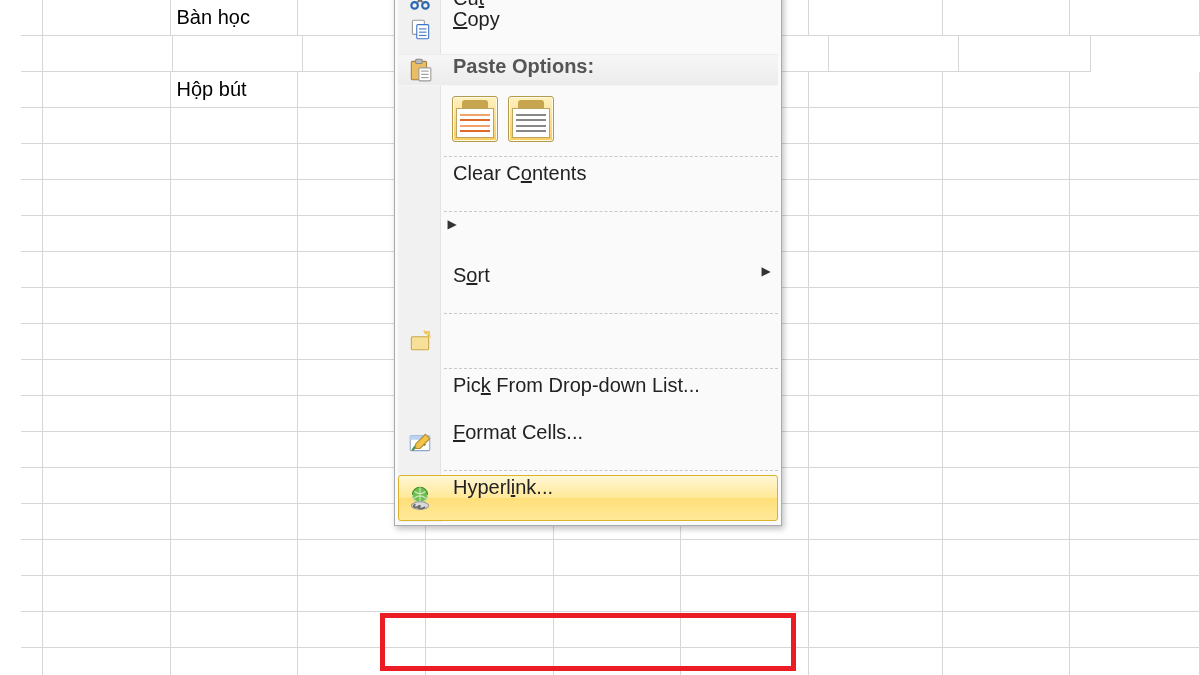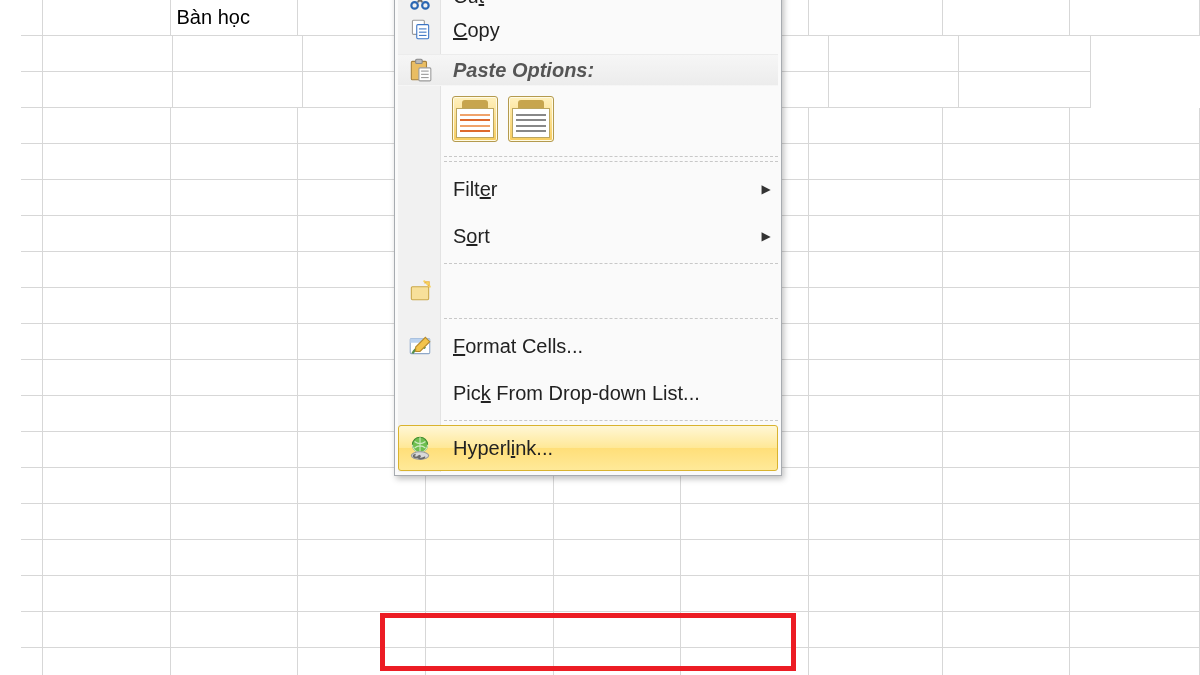--- a/index.html
+++ b/index.html
@@ -59,34 +59,32 @@
     top: 3px;
     bottom: 3px;
     width: 42px;
     background: #f1f1f1;
     border-right: 1px solid #e3e3e3;
   }
   .menu-item {
     position: relative;
     height: 44px;
     display: flex;
-    align-items: center;
     border: 1px solid transparent;
     border-radius: 3px;
     margin: 1px 0;
   }
   .menu-item.header {
     height: 30px;
     background: linear-gradient(#f6f6f6,#ececec);
     color: #555;
     font-weight: bold;
     font-size: 19px;
     margin: 0;
     border-radius: 0;
-    font-style: italic;
   }
   .menu-item .ic {
     width: 42px;
     display: flex;
     justify-content: center;
     align-items: center;
     flex: none;
   }
   .menu-item .lbl {
     padding-left: 12px;
@@ -192,20 +190,21 @@
       <div class="cell c4"></div>
       <div class="cell c5"></div>
       <div class="cell c6"></div>
       <div class="cell c7"></div>
       <div class="cell c8"></div>
       <div class="cell c9"></div>
     </div>
     <div class="row">
       <div class="cell c0"></div>
       <div class="cell c1"></div>
+      <div class="cell c2">Hộp bút</div>
       <div class="cell c3"></div>
       <div class="cell c4"></div>
       <div class="cell c5"></div>
       <div class="cell c6"></div>
       <div class="cell c7"></div>
       <div class="cell c8"></div>
       <div class="cell c9"></div>
     </div>
     <div class="row">
       <div class="cell c0"></div>
@@ -459,26 +458,29 @@
           <div class="line"></div>
           <div class="line"></div>
           <div class="line"></div>
         </div>
     </div>
   </div>
 
 
   <div class="sep"></div>
 
+  <div class="menu-item">
+    <span class="ic"></span>
+    <span class="lbl">Clear C<u class="hotkey">o</u>ntents</span>
+  </div>
 
   <div class="sep"></div>
 
   <div class="menu-item">
     <span class="ic"></span>
-    <span class="lbl">Filt<u class="hotkey">e</u>r</span>
     <span class="arrow">▶</span>
   </div>
   <div class="menu-item">
     <span class="ic"></span>
     <span class="lbl">S<u class="hotkey">o</u>rt</span>
     <span class="arrow">▶</span>
   </div>
 
   <div class="sep"></div>
 
@@ -490,33 +492,33 @@
         <circle cx="19" cy="5" r="1.5" fill="#f6d25b"></circle>
           <circle cx="16" cy="3" r="1" fill="#f6d25b"></circle>
           <circle cx="21" cy="8" r="1" fill="#f6d25b"></circle>
       </svg>
     </span>
   </div>
 
   <div class="sep"></div>
 
   <div class="menu-item">
+    <span class="ic"></span>
+    <span class="lbl">Pic<u class="hotkey">k</u> From Drop-down List...</span>
+  </div>
+  <div class="menu-item">
     <span class="ic">
       <svg class="ico" viewBox="0 0 24 24">
         <rect x="3" y="5" width="18" height="14" rx="1" fill="#fff" stroke="#8fa8c8"></rect>
         <rect x="3" y="5" width="18" height="4" fill="#bcd3ef"></rect>
         <path d="M5 19 q5 -9 12 -5" fill="none" stroke="#58904a" stroke-width="2"></path>
         <path d="M17 4 l4 4 l-9 9 l-4 0 l0 -4 z" fill="#f3c44b" stroke="#b68a2b"></path>
       </svg>
     </span>
     <span class="lbl"><u class="hotkey">F</u>ormat Cells...</span>
-  </div>
-  <div class="menu-item">
-    <span class="ic"></span>
-    <span class="lbl">Pic<u class="hotkey">k</u> From Drop-down List...</span>
   </div>
 
   <div class="sep"></div>
 
   <div class="menu-item highlight">
     <span class="ic">
       <svg class="ico" viewBox="0 0 24 24">
         <circle cx="12" cy="9" r="7" fill="#6fbf4f" stroke="#3e8a2e"></circle>
         <path d="M5 9 a7 7 0 0 0 14 0 M12 2 v14 M7 6 q5 4 10 0 M7 12 q5 -4 10 0" stroke="#cfeac1" stroke-width="1" fill="none"></path>
         <ellipse cx="12" cy="19" rx="8" ry="3.5" fill="#d9d9d9" stroke="#9b9b9b"></ellipse>

